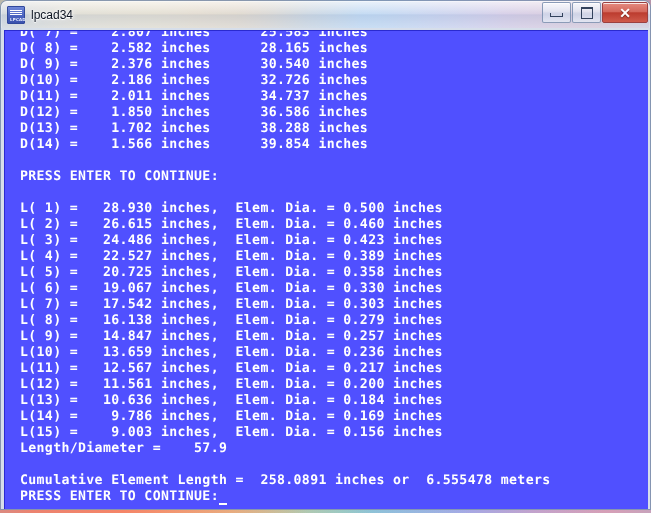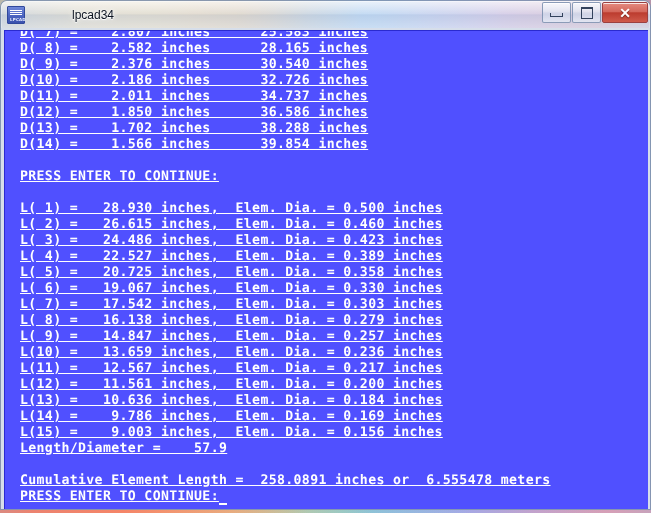--- a/index.html
+++ b/index.html
@@ -101,21 +101,20 @@
   }
 
   #window-title {
     font-family: "Liberation Sans", sans-serif;
     font-size: 12px;
     color: #0b1320;
     text-shadow: 0 0 3px #fff, 0 0 6px #fff, 0 1px 0 rgba(255,255,255,0.9);
     position: relative;
     z-index: 2;
     white-space: nowrap;
-    margin-left: 41px;
   }
 
   #window-buttons {
     position: absolute;
     right: 2px;
     top: 1px;
     display: flex;
     z-index: 3;
   }
   .winbtn {
@@ -184,21 +183,21 @@
     top: -6px;
     font-family: "DejaVu Sans Mono", "Liberation Mono", monospace;
     font-size: 13.2px;
     line-height: 16px;
     letter-spacing: 0.35px;
     color: #ffffff;
     white-space: pre;
     font-weight: bold;
     text-rendering: geometricPrecision;
   }
-  .line { height: 16px; text-decoration: underline; }
+  .line { height: 16px; }
   .cursor {
     display: inline-block;
     width: 8px;
     border-bottom: 2px solid #ffffff;
     vertical-align: bottom;
     height: 12px;
   }
 </style>
 </head>
 <body>

